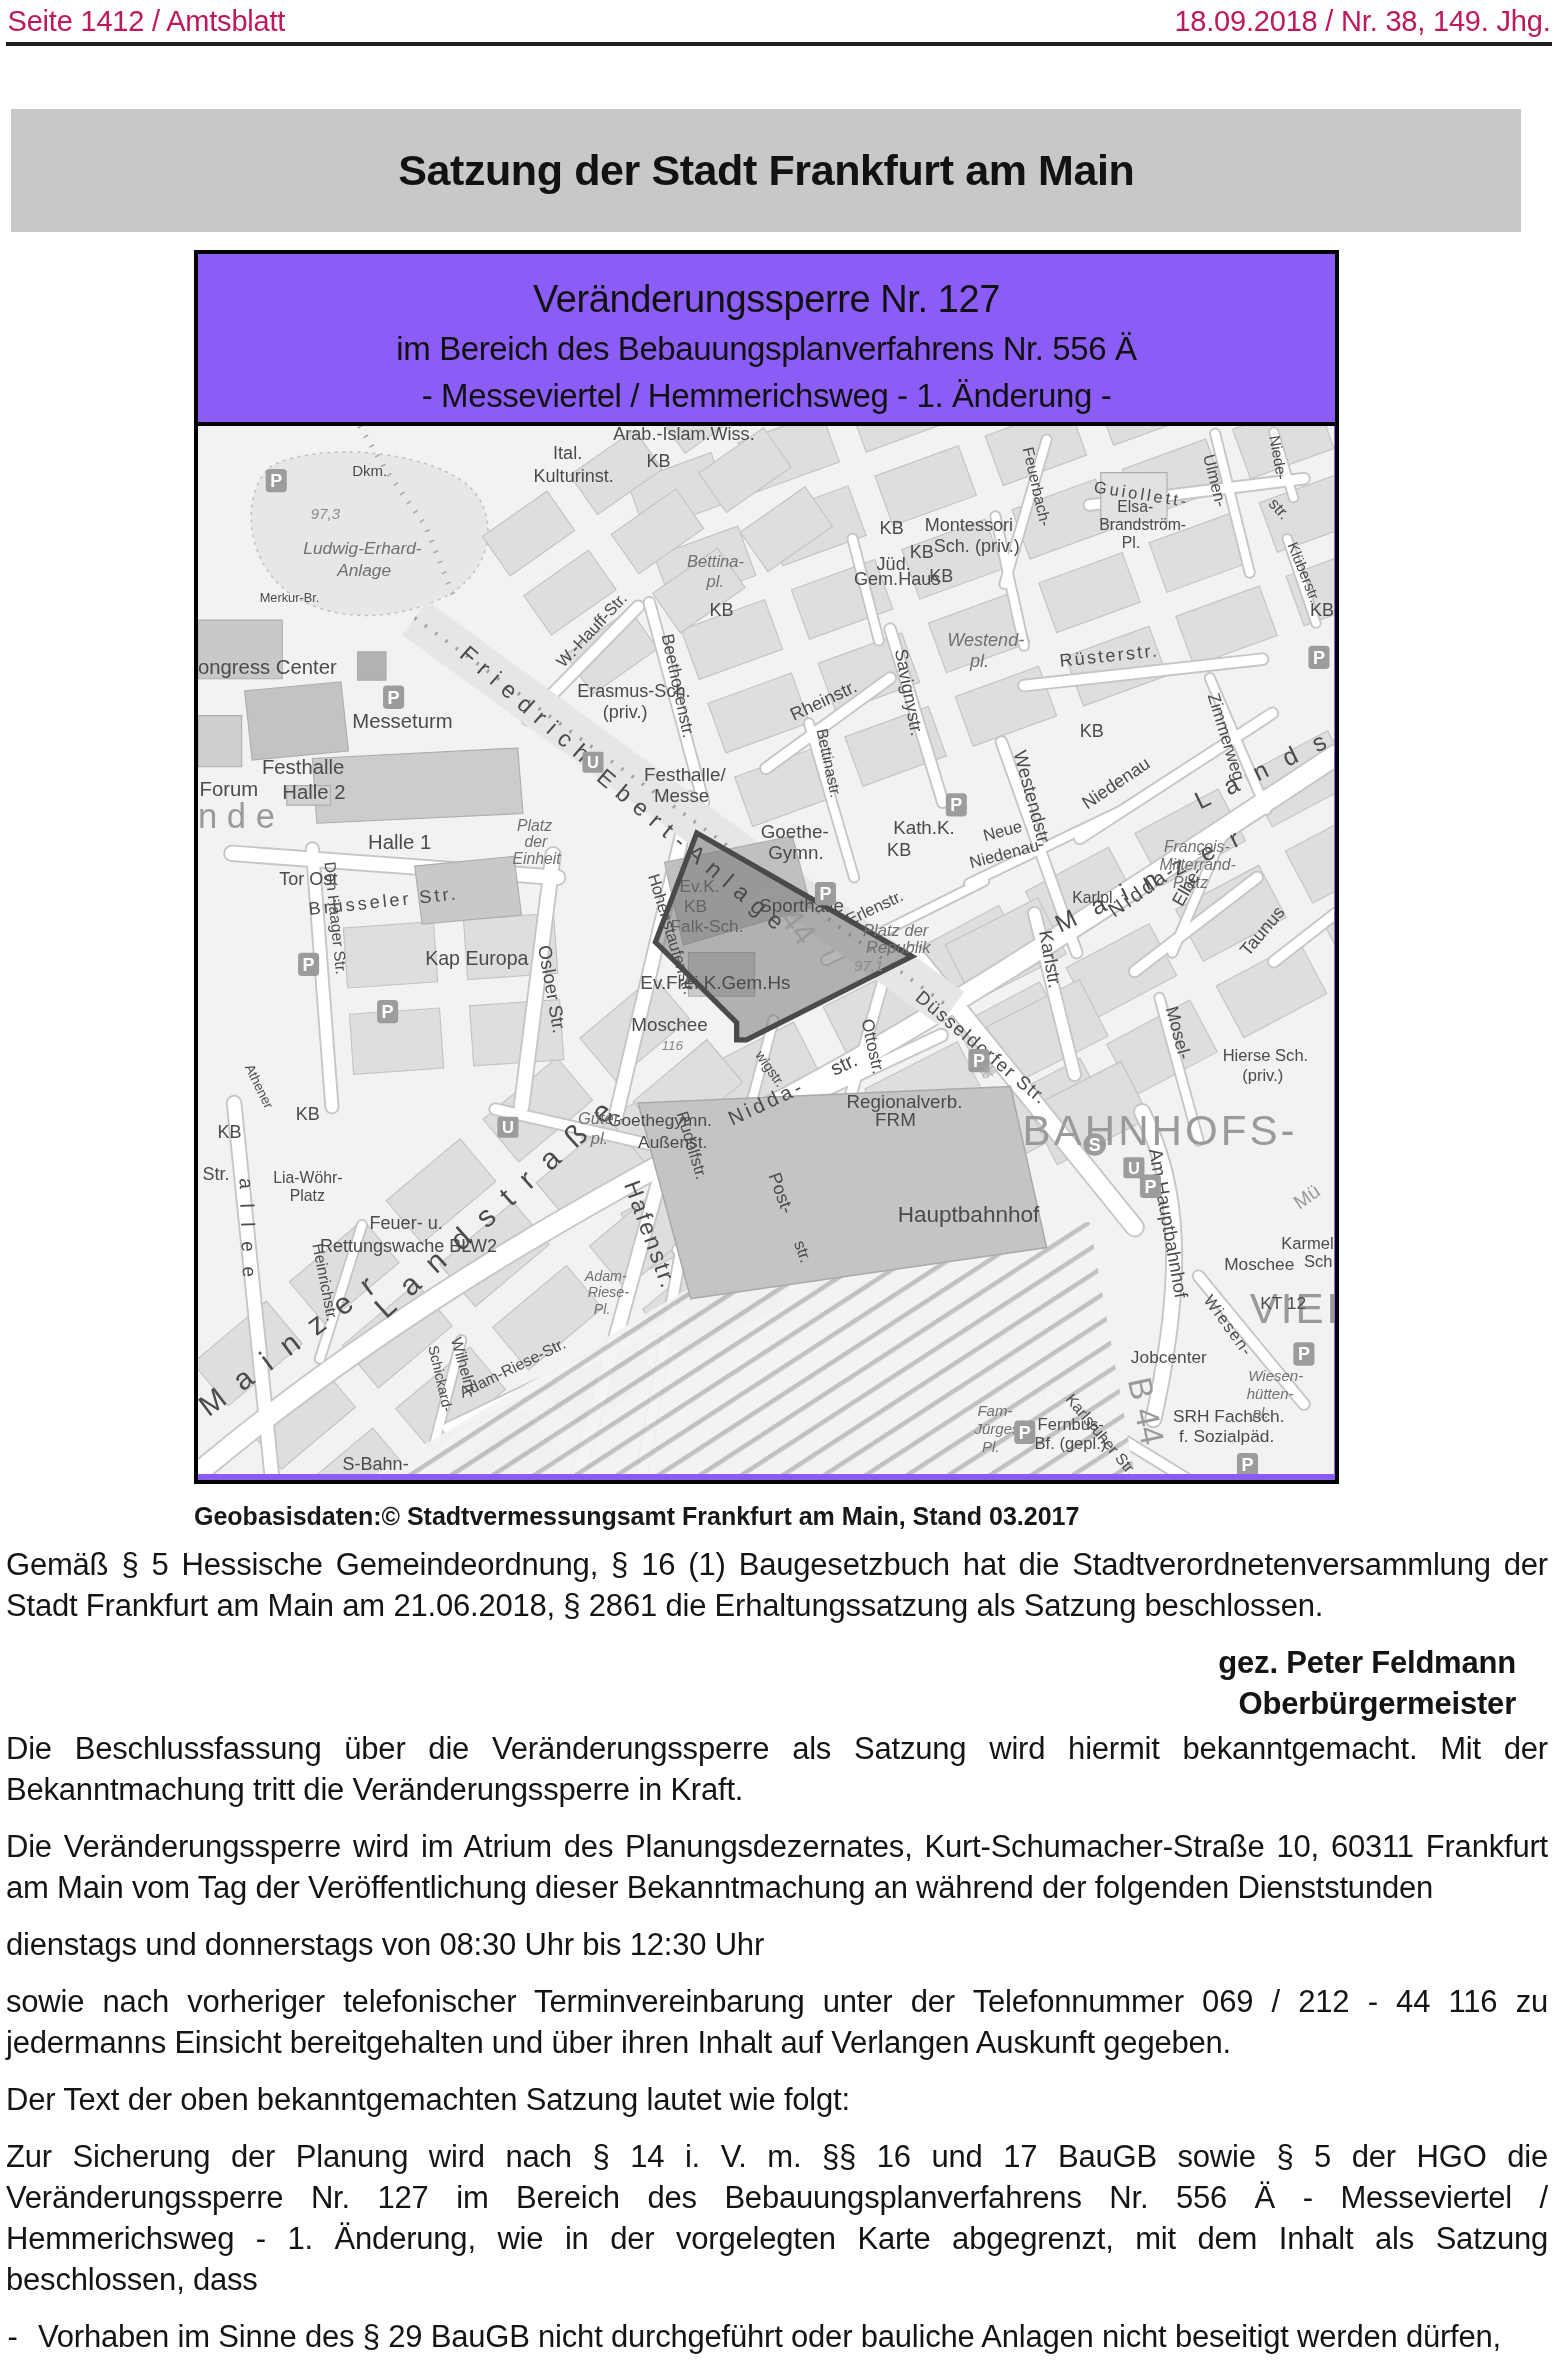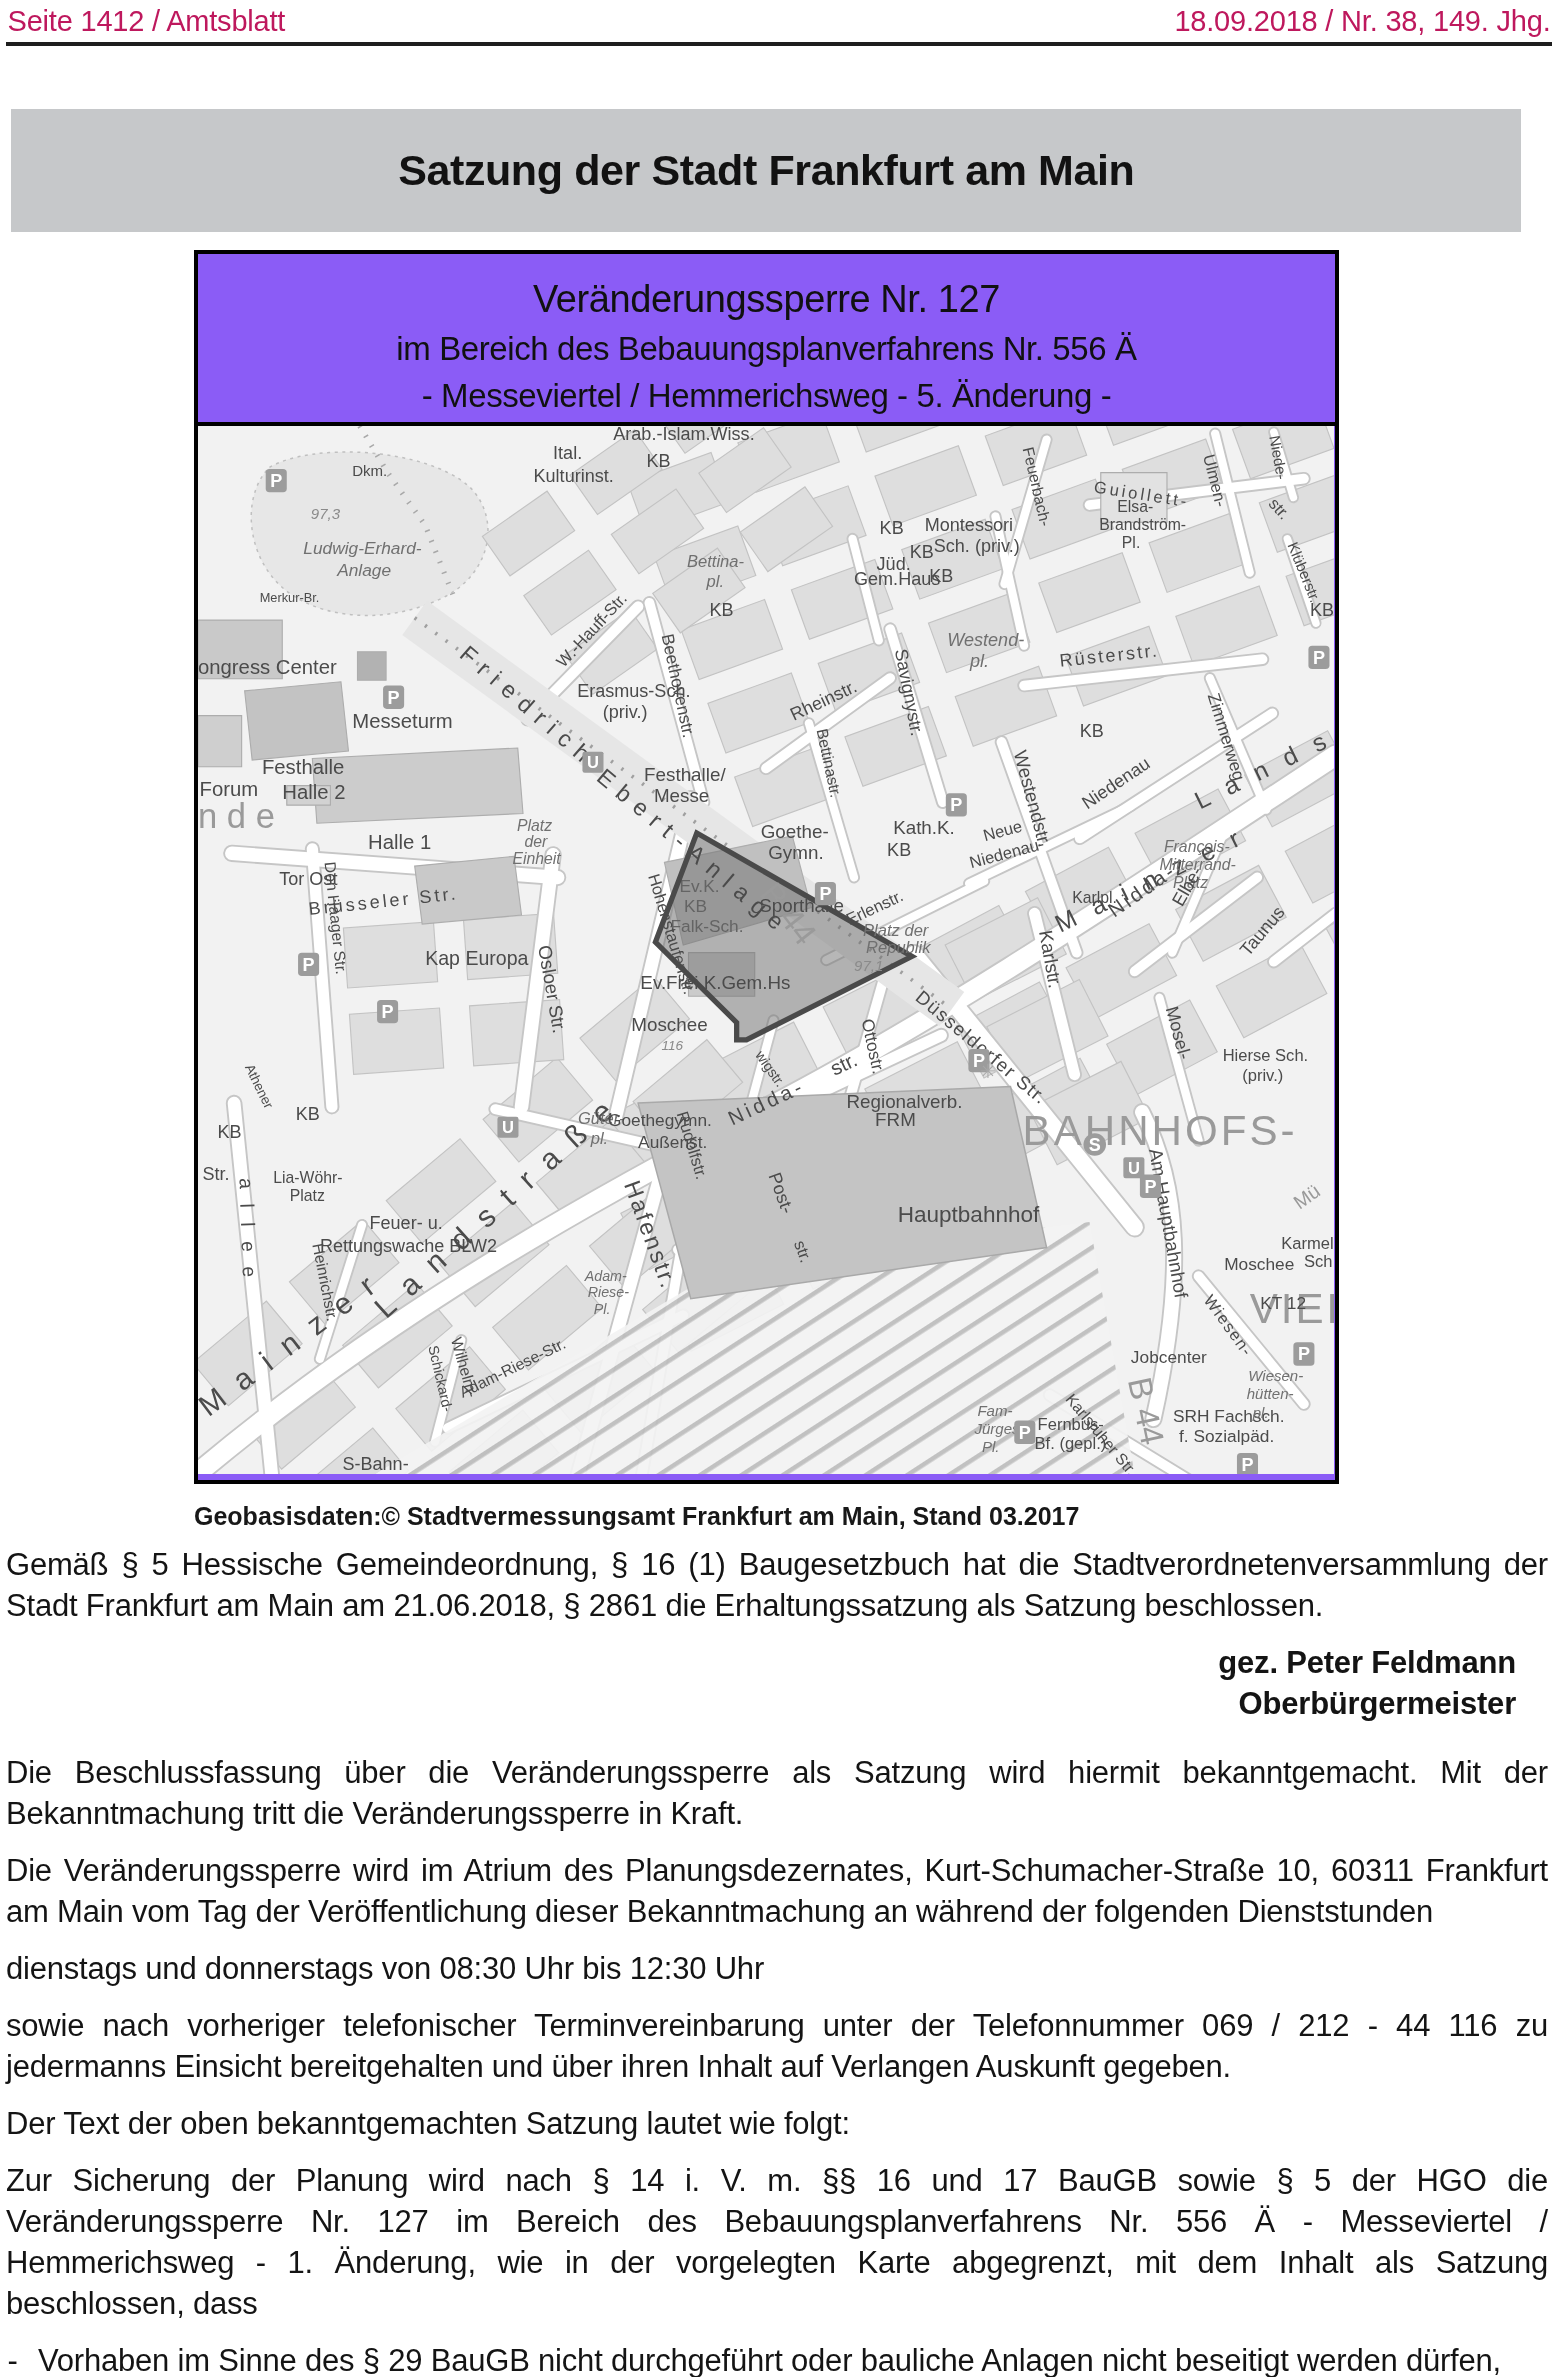--- a/index.html
+++ b/index.html
@@ -23,42 +23,42 @@
   svg text { font-family:"Liberation Sans", sans-serif; }
   .lb { fill:#4b4b4b; }
   .lb.big { fill:#9a9a9a; }
   .lb.it { font-style:italic; fill:#707070; }
   .lb.num { font-style:italic; fill:#8a8a8a; }
   .lb.und { fill:#585858; }
   .caption { position:absolute; top:1502px; left:194px; font-size:25px; color:#181818;font-weight:bold; }
   .bodytext { position:absolute; top:1544px; left:6px; width:1542px;
     font-size:31px; line-height:41px; letter-spacing:-0.2px; text-align:justify; color:#141414; }
   .bodytext p { margin-bottom:16px; }
-  .sig { text-align:right; padding-right:32px; font-weight:bold; line-height:41px; margin-bottom:28px; }
+  .sig { text-align:right; padding-right:32px; font-weight:bold; line-height:41px; margin-bottom:4px; }
   .bullet { position:relative; padding-left:32px; margin-bottom:16px; }
   .bullet .dash { position:absolute; left:1.5px; top:0; }
 </style>
 </head>
 <body>
 
 <div class="header">
   <span>Seite 1412 / Amtsblatt</span>
   <span>18.09.2018 / Nr. 38, 149. Jhg.</span>
 </div>
 <div class="rule"></div>
 
 <div class="banner" style="background:#c6c8ca;">
   <div class="banner-title">Satzung der Stadt Frankfurt am Main</div>
 </div>
 
 <div class="map-box">
   <div class="map-titles">
     <div class="mt1">Veränderungssperre Nr. 127</div>
     <div class="mt2">im Bereich des Bebauungsplanverfahrens Nr. 556 Ä</div>
-    <div class="mt3">- Messeviertel / Hemmerichsweg - 5. Änderung -</div>
+    <div class="mt3">- Messeviertel / Hemmerichsweg - 1. Änderung -</div>
   </div>
   <div class="map-wrap">
     <svg id="mapsvg" width="1136" height="1048" viewBox="0 0 1510 1393" xmlns="http://www.w3.org/2000/svg">
       <defs>
         <pattern id="rails" width="30" height="30" patternUnits="userSpaceOnUse" patternTransform="rotate(-33)">
           <rect width="30" height="30" fill="#f3f3f3"></rect>
           <rect y="0" width="30" height="6" fill="#bcbcbc"></rect>
         </pattern>
       </defs>
       <rect x="0" y="0" width="1510" height="1393" fill="#f2f2f2"></rect>

